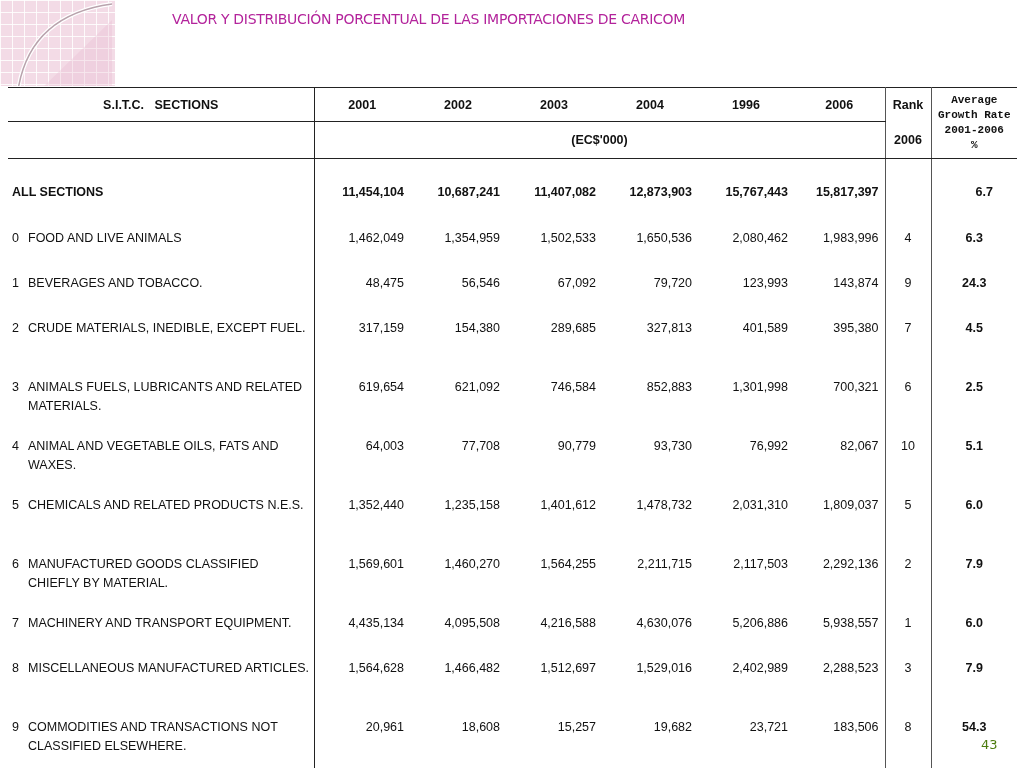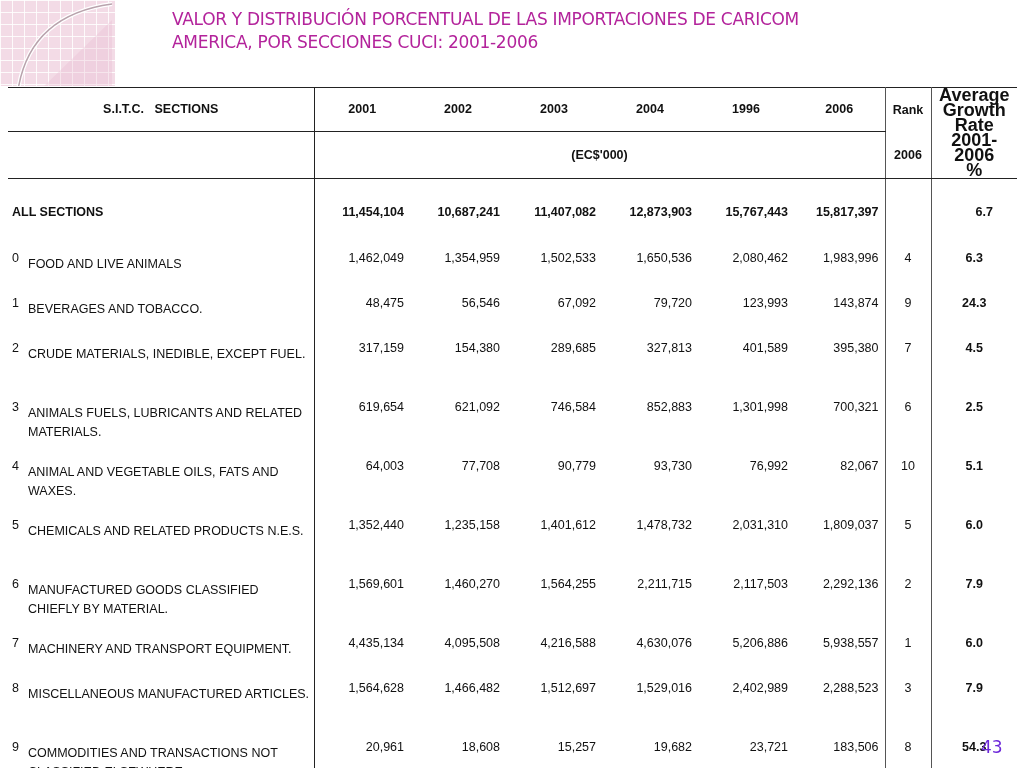--- a/index.html
+++ b/index.html
@@ -14,21 +14,21 @@
     background-image:
       linear-gradient(to right, rgba(255,255,255,0.85) 1px, transparent 1px),
       linear-gradient(to bottom, rgba(255,255,255,0.85) 1px, transparent 1px);
     background-size: 12px 12px;
   }
   .deco svg { position: absolute; left: 0; top: 0; }
   .title {
     position: absolute; left: 172px; top: 8px; width: 840px;
     color: #b3239b;
     font-family: "DejaVu Sans", sans-serif;
-    font-size: 17px; line-height: 23px; letter-spacing: -0.3px;
+    font-size: 14px; line-height: 23px; letter-spacing: -0.3px;
   }
   .title div { white-space: nowrap; }
 
   .tbl {
     position: absolute; left: 8px; top: 87px; width: 1009px;
     border-collapse: collapse; table-layout: fixed;
     font-size: 12.5px; color: #111;
   }
   .tbl td { padding: 0; vertical-align: top; }
   .tbl tr.h1 td { height: 33px; vertical-align: middle; font-weight: bold; text-align: center; }
@@ -41,46 +41,45 @@
   .bl2 { border-left: 1.5px solid #555; }
 
   .tbl tr.all td { height: 66px; vertical-align: middle; font-weight: bold; padding-top: 0; padding-left: 20px; }
   .tbl tr.row td { padding-top: 4px; }
   .tbl tr.r1 td { height: 41px; }
   .tbl tr.r2 td { height: 55px; }
   .tbl tr.rl td { height: 96px; }
 
   .sec-cell { padding-left: 4px !important; }
   .code { display: inline-block; width: 16px; }
-  .name { display: inline-block; width: 285px; vertical-align: top; line-height: 19px; margin-top: 6px; }
+  .name { display: inline-block; width: 285px; vertical-align: top; line-height: 19px; }
   .sec-cell .wrap { display: flex; line-height: 19px; }
   .num { text-align: right; padding-right: 6px !important; line-height: 19px; }
   .rank { text-align: center; line-height: 19px; }
   .gr { text-align: center; font-weight: bold; line-height: 19px; }
 
-  .hdr-growth { line-height: 15px; font-size: 18px; }
+  .hdr-growth { line-height: 15px; font-size: 11px; font-family: Liberation Mono, monospace; }
   .pagenum {
     position: absolute; left: 981px; top: 737px;
-    color: #6d28d9; font-size: 17px; font-family: "DejaVu Sans", sans-serif;
+    color: #4d7c0f; font-size: 13px; font-family: "DejaVu Sans", sans-serif;
   }
 </style>
 </head>
 <body>
 
 <div class="deco">
   <svg width="115" height="86">
     <path d="M18 90 Q 30 15 112 4" fill="none" stroke="#ffffff" stroke-width="4"></path>
     <path d="M18 90 Q 30 15 112 4" fill="none" stroke="#b9a3ad" stroke-width="1.5"></path>
     <path d="M40 90 L 112 20 L 112 90 Z" fill="rgba(231,190,208,0.35)"></path>
   </svg>
 </div>
 
 <div class="title">
   <div>VALOR Y DISTRIBUCIÓN PORCENTUAL DE LAS IMPORTACIONES DE CARICOM</div>
-  <div>AMERICA, POR SECCIONES CUCI: 2001-2006</div>
 </div>
 
 <table class="tbl">
   <colgroup>
     <col style="width:306px">
     <col style="width:96px">
       <col style="width:96px">
       <col style="width:96px">
     <col style="width:96px">
       <col style="width:96px">

